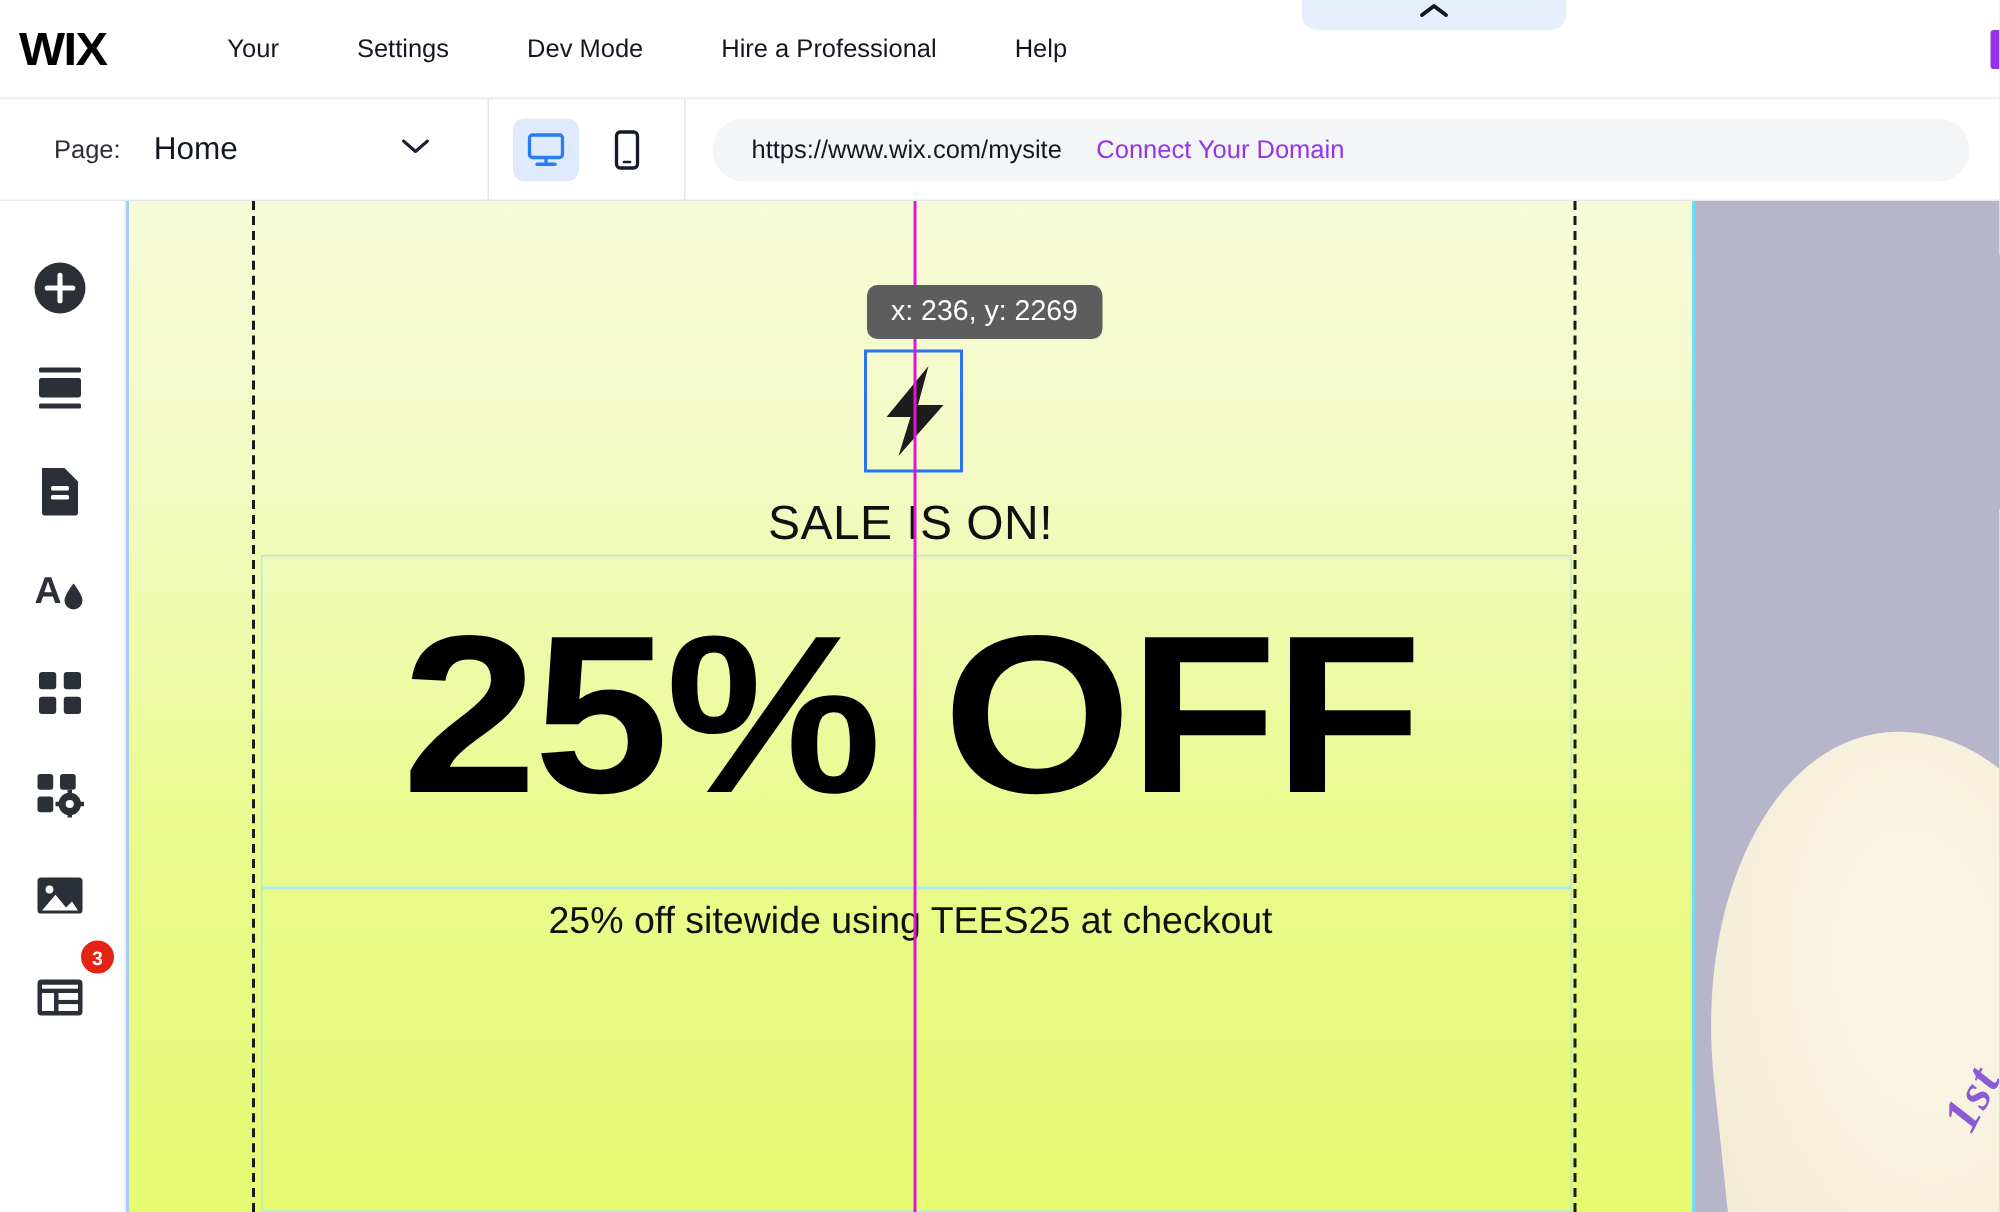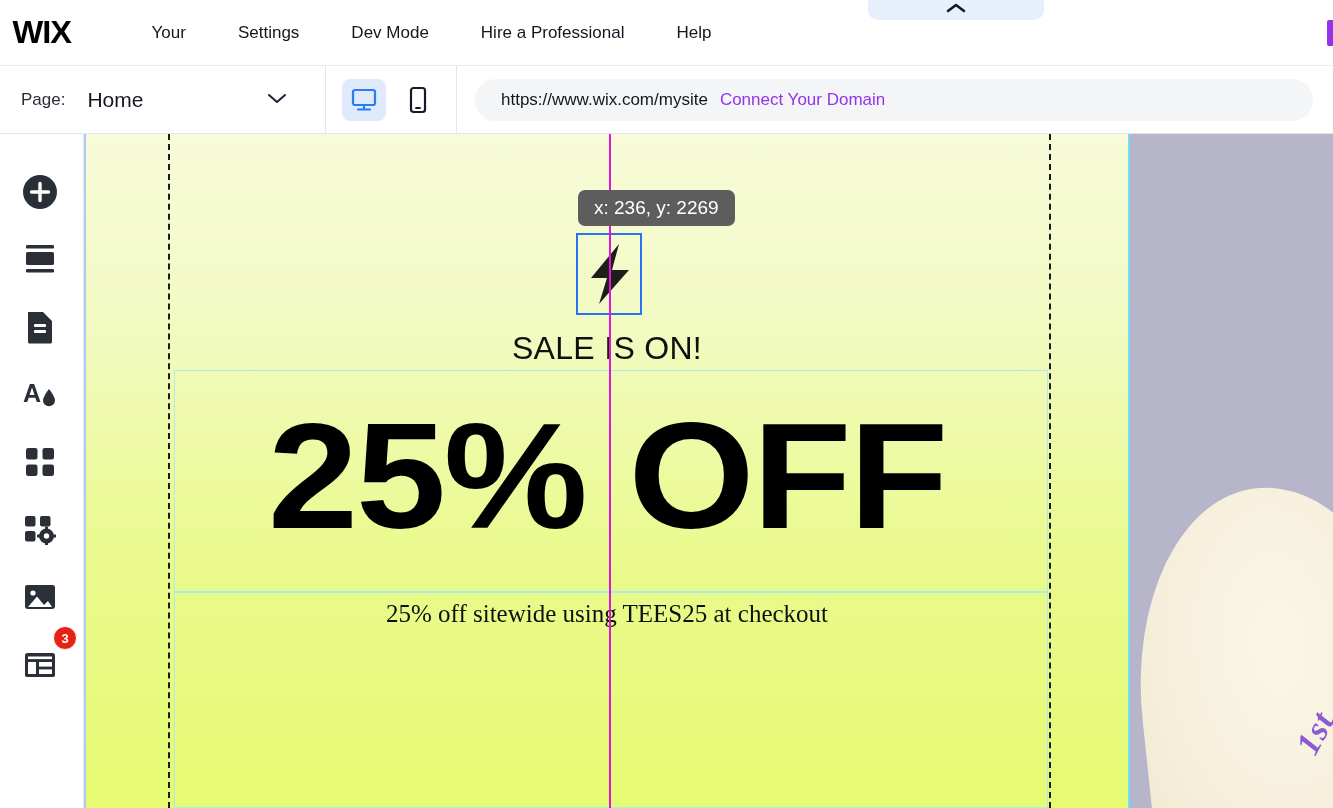--- a/index.html
+++ b/index.html
@@ -40,21 +40,21 @@
   }
 
   
   .subbar {
     position:absolute; left:0; top:66px; width:1333px; height:68px;
     background:#ffffff; display:flex; align-items:center;
     border-bottom:1px solid #e3e6eb;
   }
   .page-selector {
     display:flex; align-items:center; width:326px; height:68px;
-    padding-left:21px; cursor:pointer; border-right:1px solid #e3e6eb;
+    padding-left:36px; cursor:pointer; border-right:1px solid #e3e6eb;
   }
   .page-label { font-size:17px; color:#2b2e36; }
   .page-value { font-size:21px; color:#131720; margin-left:22px; }
   .chev-down { margin-left:auto; margin-right:36px; }
 
   .viewmode-group {
     display:flex; align-items:center; height:68px;
     padding:0 16px; border-right:1px solid #e3e6eb; gap:10px;
   }
   .vm-btn {
@@ -62,21 +62,21 @@
     display:flex; align-items:center; justify-content:center; cursor:pointer;
   }
   .vm-btn.active { background:#dfeafd; }
 
   .urlbar {
     margin-left:18px; width:838px; height:42px;
     background:#f4f5f7; border-radius:21px;
     display:flex; align-items:center; padding:0 26px;
   }
   .url-text { font-size:17px; color:#131720; }
-  .url-link { font-size:17px; color:#9333ea; margin-left:12px; cursor:pointer; }
+  .url-link { font-size:17px; color:#9333ea; margin-left:23px; cursor:pointer; }
 
   
   .sidebar {
     position:absolute; left:0; top:134px; width:84px; height:674px;
     background:#ffffff; border-right:1px solid #e9ebf0;
   }
   .side-btn {
     position:absolute; left:18px; width:44px; height:44px;
     display:flex; align-items:center; justify-content:center; cursor:pointer;
   }
@@ -155,21 +155,21 @@
     position:absolute; left:0px; top:267px; width:1042px;
     text-align:center; font-size:150px; line-height:150px;
     font-weight:700; color:#000;
     font-family:"Liberation Sans", sans-serif;
     letter-spacing:-2px; transform:scaleX(1.08); transform-origin:center;
     white-space:nowrap;
   }
   .sub-copy {
     position:absolute; left:0px; top:466px; width:1042px;
     text-align:center; font-size:25px; color:#101010;
-    font-family:Liberation Serif, serif;
+    font-family:Liberation Sans, sans-serif;
   }
 </style>
 </head>
 <body>
 
 <div id="app">
 
   <div class="topbar">
     <div class="wix-logo">WIX</div>
     <div class="menu-items">

